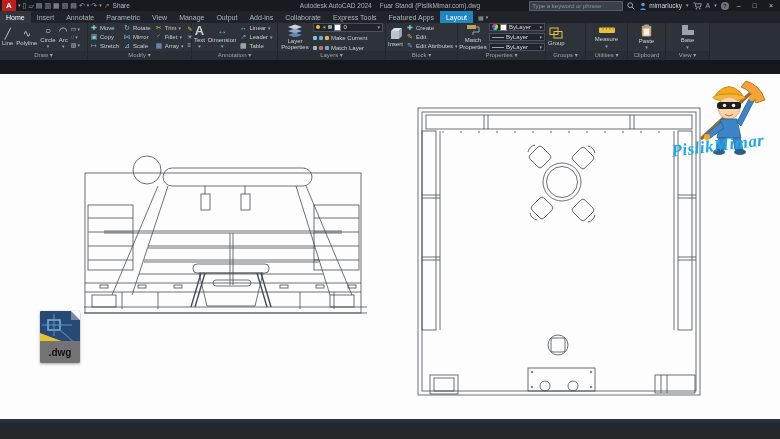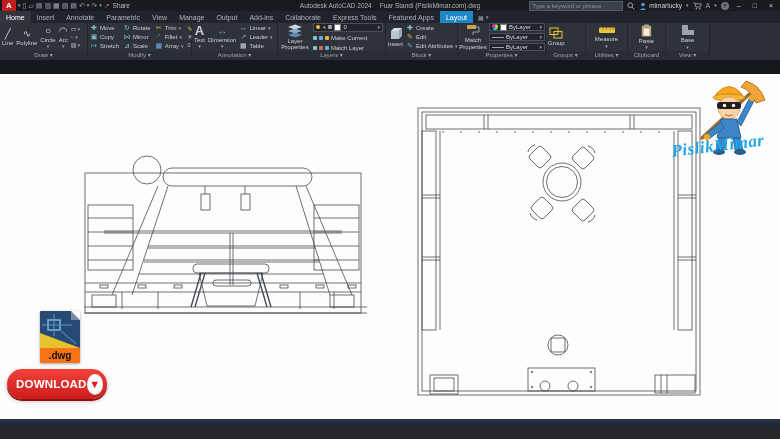--- a/index.html
+++ b/index.html
@@ -75,21 +75,21 @@
      color:#1ea7e8;transform:rotate(-7deg);letter-spacing:0.5px;}
 
   
   .dwg-icon{position:absolute;left:40px;top:237px;width:40px;height:52px;background:#fff;
      box-shadow:0 1px 3px rgba(0,0,0,.35);border-radius:1px;overflow:hidden;}
   .dwg-top{position:absolute;top:0;left:0;right:0;height:37px;background:#274a74;overflow:hidden;}
   .dwg-yellow{position:absolute;bottom:0;left:0;width:0;height:0;
      border-bottom:15px solid #e5c32e;border-right:40px solid transparent;}
   .dwg-fold{position:absolute;top:0;right:0;width:0;height:0;
      border-top:9px solid #fdfdfd;border-left:9px solid rgba(255,255,255,.35);}
-  .dwg-label{position:absolute;bottom:0;left:0;right:0;height:15px;background:#f97316;color:#111;
+  .dwg-label{position:absolute;bottom:0;left:0;right:0;height:22px;background:#737373;color:#111;
      font-weight:bold;font-size:10px;display:flex;align-items:center;justify-content:center;}
 
   
   .download-btn{position:absolute;left:7px;top:295px;width:100px;height:30px;border-radius:16px;
      background:linear-gradient(180deg,#f2423b,#cd1b1b);box-shadow:0 2px 0 #8e0f0f,0 2px 4px rgba(0,0,0,.3);
      display:flex;align-items:center;justify-content:space-between;padding:0 4px 0 9px;box-sizing:border-box;}
   .download-lbl{color:#fff;font-weight:bold;font-size:11.5px;letter-spacing:0.2px;}
   .download-circle{width:21px;height:21px;border-radius:50%;background:#fff;display:flex;
      align-items:center;justify-content:center;color:#d81f1f;font-size:11px;box-shadow:inset 0 -1px 2px rgba(0,0,0,.2);}
 </style>
@@ -607,20 +607,16 @@
         <line x1="14" y1="3" x2="14" y2="25" stroke="#5e92c8" stroke-width="1"></line>
         <line x1="2" y1="14" x2="32" y2="14" stroke="#5e92c8" stroke-width="1"></line>
         <line x1="20" y1="19" x2="36" y2="33" stroke="#4c7cb0" stroke-width="1.2"></line>
       </svg>
       <div class="dwg-yellow"></div>
     </div>
     <div class="dwg-fold"></div>
     <div class="dwg-label">.dwg</div>
   </div>
 
-  <div class="download-btn">
-    <span class="download-lbl">DOWNLOAD</span>
-    <span class="download-circle">▼</span>
-  </div>
 </div>
 
 <div class="band-navy"></div>
 <div class="band-dark"></div>
 
 </body></html>

